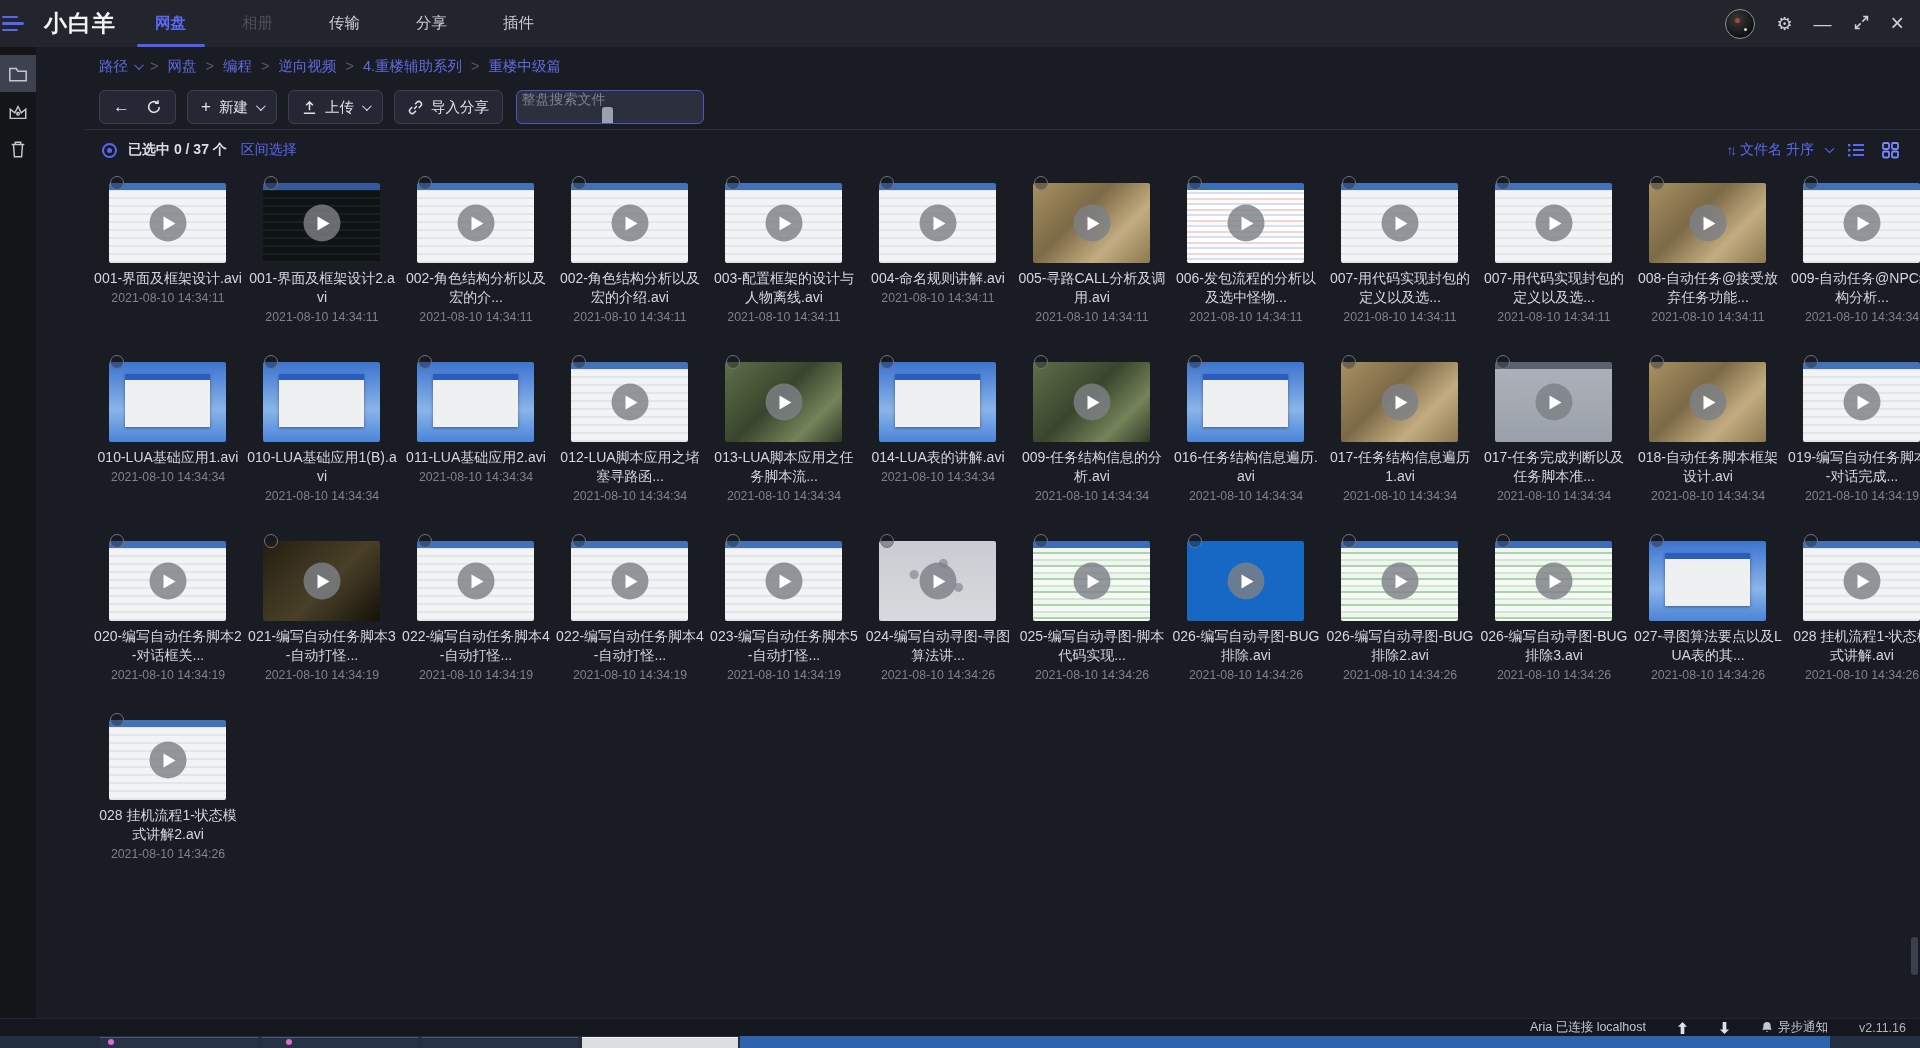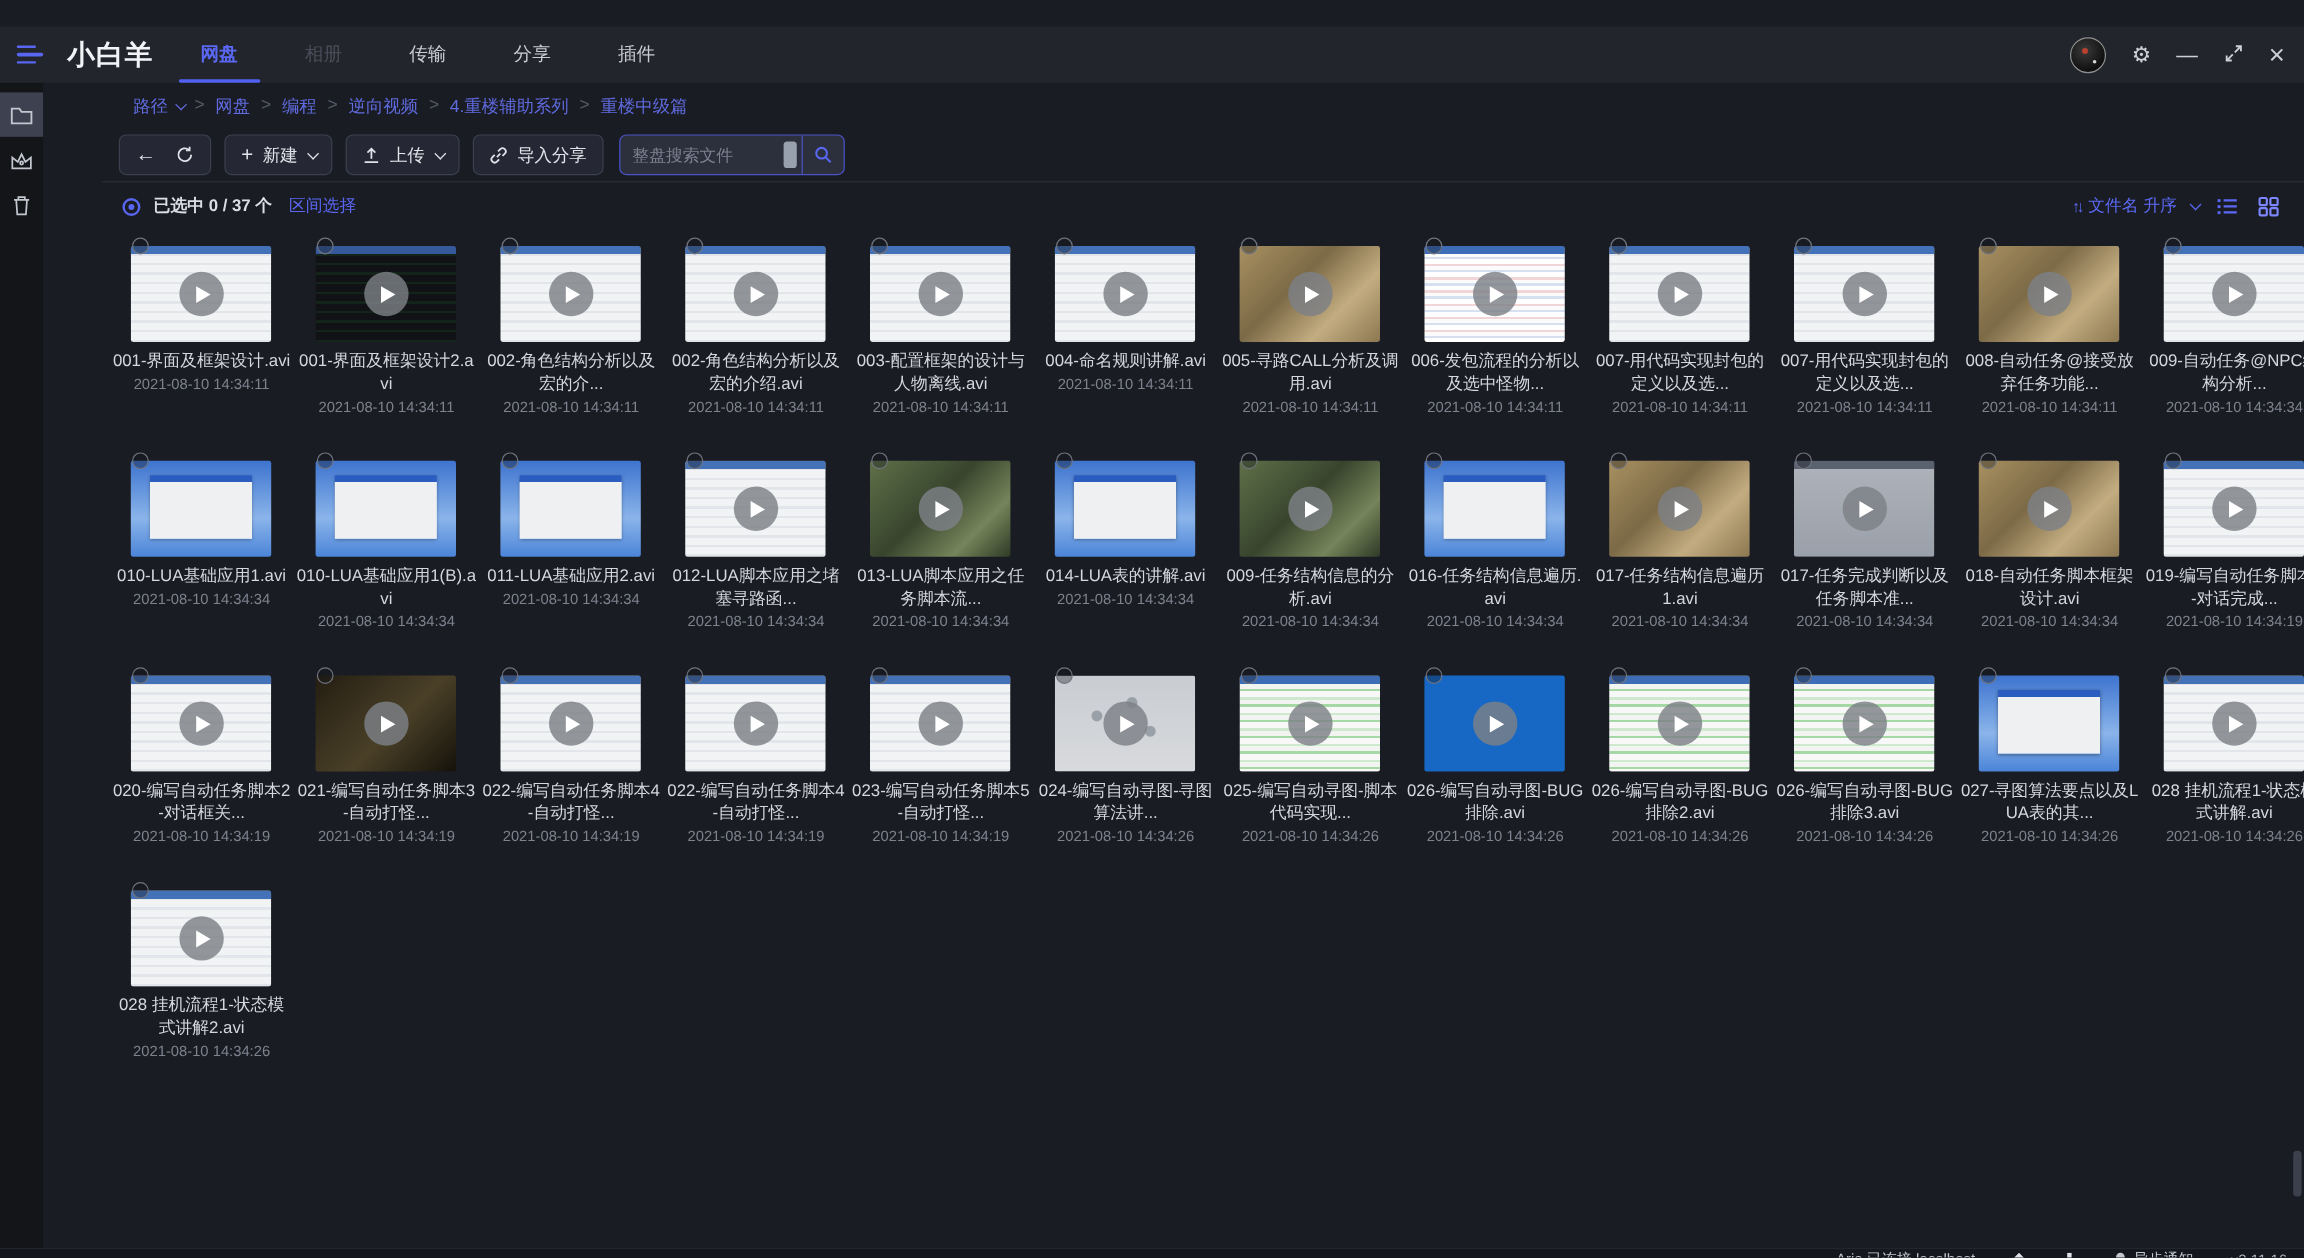--- a/index.html
+++ b/index.html
@@ -1,20 +1,20 @@
 <!DOCTYPE html>
 <html><head>
 <meta charset="utf-8">
 <style>
   * { box-sizing: border-box; margin: 0; padding: 0; }
   html,body { width:1920px; height:1048px; overflow:hidden; background:#1a1c23;
     font-family:"Liberation Sans","DejaVu Sans",sans-serif; color:#e2e4ea; }
 
   
-  .titlebar { height:47px; background:#23252d; display:flex; align-items:center; padding-left:14px; position:relative;margin-top:22px; }
+  .titlebar { height:47px; background:#23252d; display:flex; align-items:center; padding-left:2px; position:relative; }
   .ham { width:26px; height:20px; display:flex; flex-direction:column; justify-content:center; gap:4px; cursor:pointer; }
   .ham i { display:block; height:2.5px; background:#5966f2; border-radius:2px; }
   .ham i:nth-child(1){ width:16px; } .ham i:nth-child(2){ width:22px; } .ham i:nth-child(3){ width:16px; }
   .app-title { margin-left:16px; font-size:23px; font-weight:bold; letter-spacing:1px; color:#f2f3f6; }
   .tabs { display:flex; margin-left:36px; height:100%; align-items:center; gap:50px; }
   .tab { position:relative; font-size:15.5px; color:#c9ccd4; height:100%; display:flex; align-items:center; padding:0 3px; cursor:pointer; }
   .tab.active { color:#5b68f5; font-weight:bold; }
   .tab.active::after { content:""; position:absolute; left:50%; transform:translateX(-50%); bottom:0; width:68px; height:3px; border-radius:2px; background:#5160f0; }
   .tab.disabled { color:#4b4e59; }
   .tb-right { margin-left:auto; display:flex; align-items:center; gap:21px; padding-right:16px; }
@@ -25,32 +25,32 @@
 
   
   .app-row { display:flex; height:971px; }
   .sidebar { width:49px; background:#141519; padding-top:8px; display:flex; flex-direction:column; }
   .side-item { height:37px; display:flex; align-items:center; justify-content:center; margin-bottom:1px; cursor:pointer; }
   .side-item.active { background:#3d4150; }
   .side-item svg { stroke:#c3c7cf; }
   .main { flex:1; display:flex; flex-direction:column; background:#1a1c23; }
 
   
-  .breadcrumb { height:38px; display:flex; align-items:center; padding-left:63px; font-size:14.5px;margin-left:12px; }
+  .breadcrumb { height:38px; display:flex; align-items:center; padding-left:63px; font-size:14.5px; }
   .bc-root { color:#5f6ade; display:flex; align-items:center; gap:6px; cursor:pointer; }
   .bc-sep { color:#565b68; margin:0 9px; }
   .bc-link { color:#5f6ade; cursor:pointer; }
   .caret { width:7px; height:7px; border-right:1.5px solid currentColor; border-bottom:1.5px solid currentColor; transform:rotate(45deg) translateY(-2px); display:inline-block; }
 
   
   .toolbar { height:44px; display:flex; align-items:center; padding-left:63px; gap:11px; }
   .tbtn { height:34px; border:1px solid #3c404e; background:#252834; border-radius:6px; display:flex; align-items:center; gap:8px; padding:0 13px; font-size:14.5px; color:#e2e4ea; cursor:pointer; }
   .navgroup { gap:16px; }
   .navgroup .glyph { font-size:17px; color:#dfe2e8; }
-  .searchbox { height:34px; width:188px; border:1px solid #4a53c8; border-radius:6px; background:#2c303c; display:flex; align-items:center; overflow:hidden; margin-left:2px; }
+  .searchbox { height:34px; width:188px; border:1px solid #4a53c8; border-radius:6px; background:#2c303c; display:flex; align-items:center; overflow:hidden; margin-left:2px;flex-direction:column; }
   .searchbox input { flex:1; border:0; outline:0; background:transparent; color:#dfe2ea; font-size:14px; padding:0 6px 0 10px; font-family:inherit; min-width:0; }
   .searchbox input::placeholder { color:#7c8090; }
   .drag-nub { width:11px; height:22px; border-radius:3px; background:#99a0ae; margin-right:4px; flex:none; }
   .search-btn { width:35px; height:100%; border-left:1px solid #4a53c8; display:flex; align-items:center; justify-content:center; cursor:pointer; flex:none; }
   .hr { height:1px; background:#2c2f39; margin:0 0 0 49px; }
 
   
   .selbar { height:40px; display:flex; align-items:center; padding:0 20px 0 66px; }
   .radio { width:15px; height:15px; border:2px solid #5966f2; border-radius:50%; position:relative; margin-right:11px; cursor:pointer; }
   .radio::after { content:""; position:absolute; left:50%; top:50%; width:5px; height:5px; margin:-2.5px 0 0 -2.5px; background:#5966f2; border-radius:50%; }

